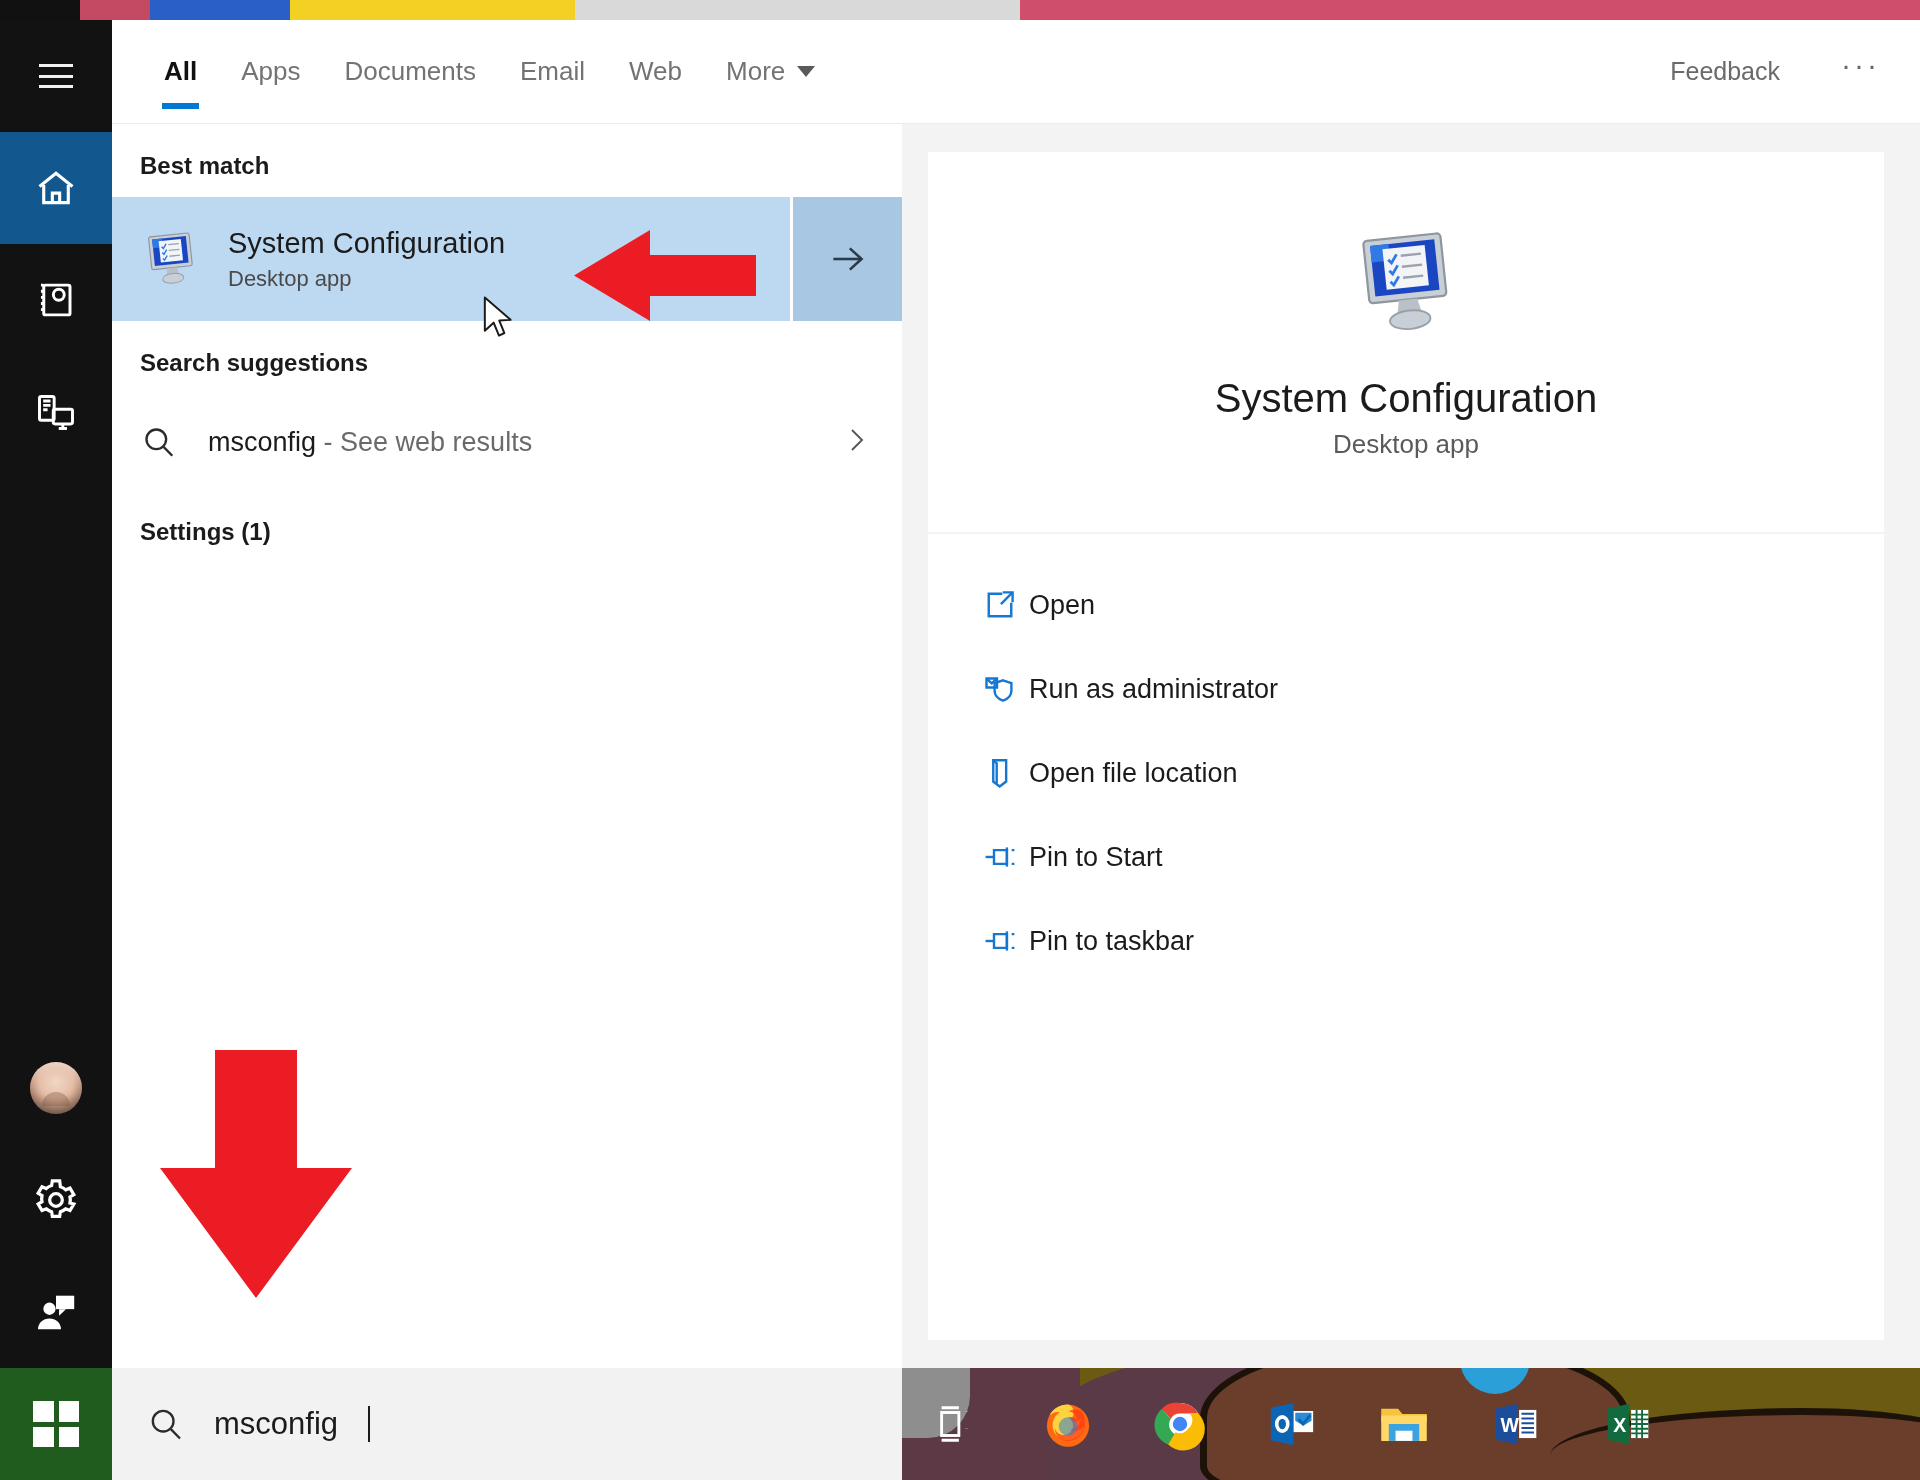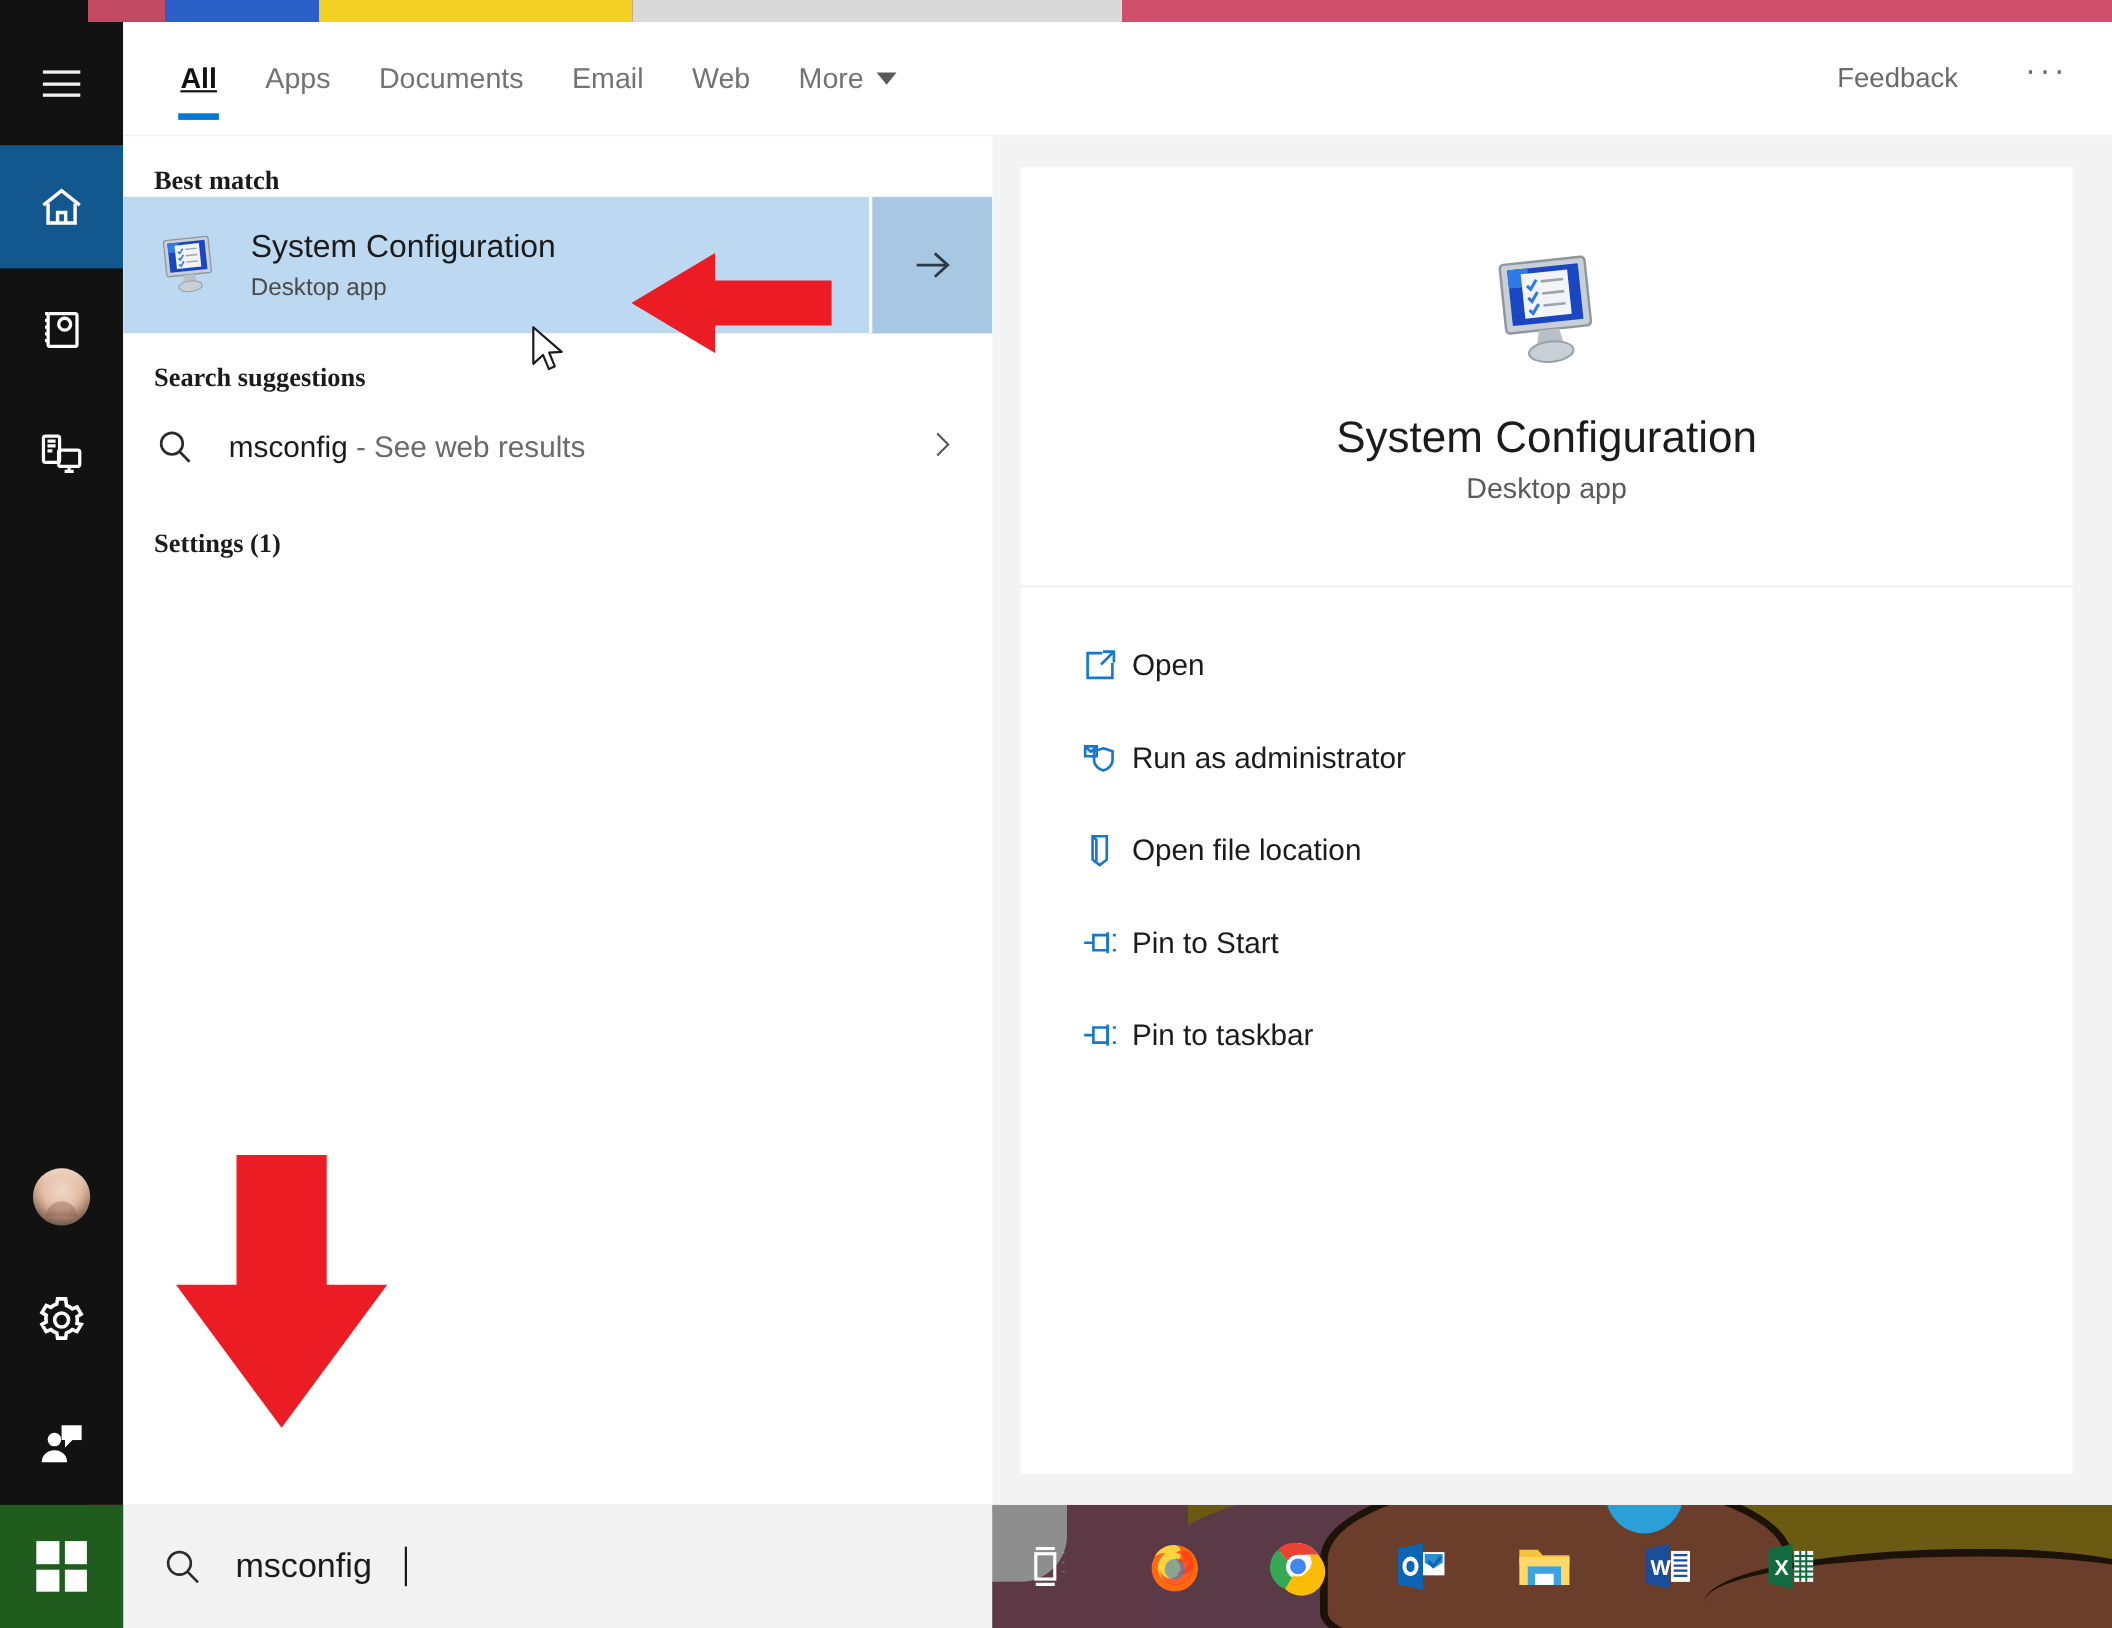--- a/index.html
+++ b/index.html
@@ -100,21 +100,21 @@
     border-bottom: 1px solid #ececec;
     background: #ffffff;
   }
   .tabs { display: flex; align-items: stretch; padding-left: 30px; }
   .tab {
     position: relative;
     display: flex; align-items: center;
     padding: 0 22px;
     font-size: 26px; color: #737373; cursor: pointer; white-space: nowrap;
   }
-  .tab.active { color: #111111; font-weight: 700; text-decoration: underline; }
+  .tab.active { color: #111111; font-weight: 700; }
   .tab.active::after {
     content: ""; position: absolute; left: 20px; right: 20px; bottom: 14px;
     height: 6px; background: #0078d4;
   }
   .tab .caret {
     display: inline-block; margin-left: 12px;
     width: 0; height: 0;
     border-left: 9px solid transparent; border-right: 9px solid transparent;
     border-top: 11px solid #5a5a5a;
   }
@@ -127,22 +127,21 @@
 
   
   #results {
     width: 790px; flex: 0 0 790px;
     background: #ffffff;
     position: relative;
     overflow: hidden;
   }
   .section-head {
     font-size: 24px; font-weight: 700; color: #1b1b1b;
-    padding: 28px 0 0 28px;
-    font-family: Liberation Serif, serif;
+    padding: 28px 0 17px 28px;
   }
   #best-match-row {
     display: flex; align-items: stretch; height: 124px;
     background: #bdd9f2; cursor: pointer; position: relative;
   }
   #best-match-main {
     flex: 1; display: flex; align-items: center; gap: 26px; padding-left: 28px;
   }
   #best-match-go {
     width: 112px; flex: 0 0 112px;

